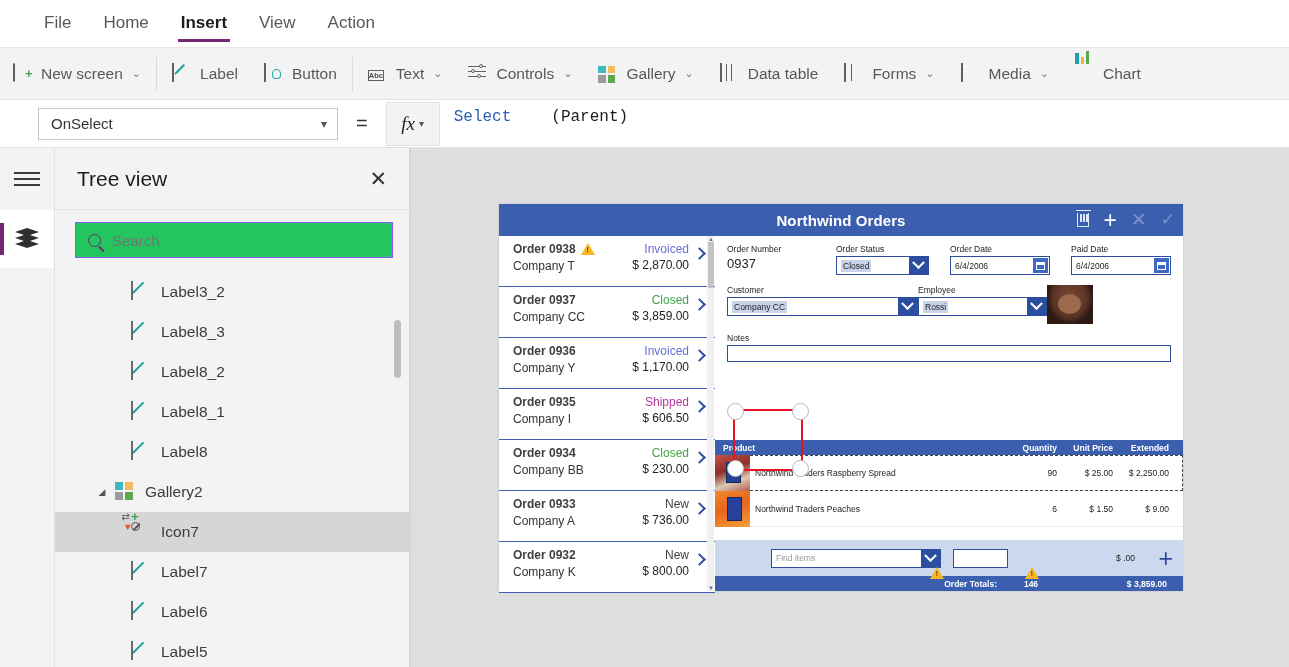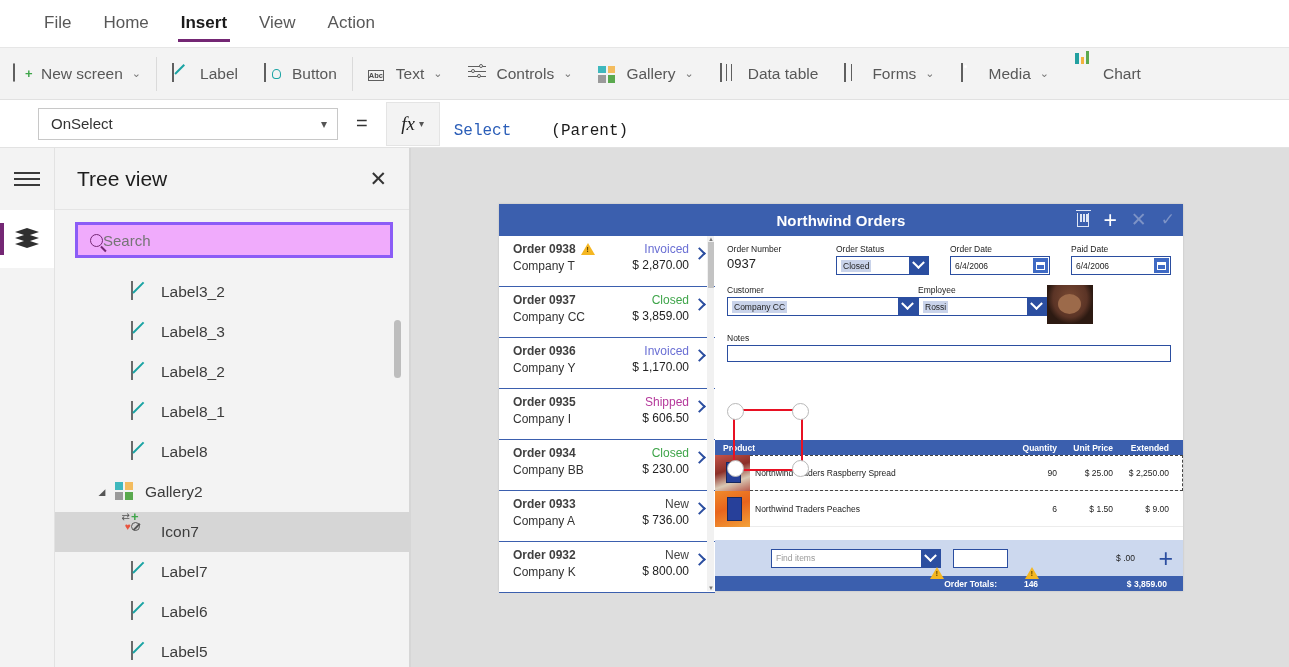--- a/index.html
+++ b/index.html
@@ -82,21 +82,21 @@
   }
   .prop-select .chev{ font-size:12px; color:#555; }
   .eq{ margin:0 18px; font-size:20px; color:#333; }
   .fxbtn{
     height:44px; min-width:54px; background:#f3f3f3; border:1px solid #e4e4e4;
     display:flex; align-items:center; justify-content:center; gap:4px;
     font-style:italic; font-family:"Liberation Serif", serif; font-size:19px; color:#222; cursor:pointer;
   }
   .fxbtn .chev{ font-size:10px; font-style:normal; font-family:"Liberation Sans",sans-serif; color:#555; }
   .fxinput{
-    flex:1; height:32px; background:#fff; border:none; display:flex; align-items:flex-end;
+    flex:1; height:32px; background:#fff; border:none; display:flex; align-items:flex-start;
     padding-left:14px; font-family:"Liberation Mono", monospace; font-size:16px;
   }
   .fx-fn{ color:#2b5eb8; }
   .fx-rest{ color:#1c1c1c;margin-left:40px; }
 
   
   .rail{
     position:absolute; left:0; top:148px; width:55px; height:519px;
     background:#f3f3f3; border-right:1px solid #e2e2e2;
   }
@@ -125,22 +125,22 @@
     background:#f3f3f3; border-right:1px solid #d6d6d6; overflow:hidden;
   }
   .tree-head{
     height:62px; display:flex; align-items:center; justify-content:space-between;
     padding:0 22px 0 22px; border-bottom:1px solid #e4e4e4;
   }
   .tree-title{ font-size:21px; color:#1d1d1d; }
   .tree-close{ font-size:21px; color:#333; cursor:pointer; line-height:20px; }
   .tree-search-wrap{ padding:12px 16px 14px 20px; }
   .tree-search{
-    height:36px; border:3px solid #8b5cf6; background:#f0abfc;
-    display:flex; align-items:center; padding-left:12px; gap:0;
+    height:36px; border:1px solid #8b5cf6; background:#22c55e;
+    display:flex; align-items:center; padding-left:12px; gap:11px;
   }
   .mag{ width:13px;height:13px;border:1.7px solid #742774;border-radius:50%;position:relative;flex:0 0 13px;}
   .mag:after{content:"";position:absolute;right:-5px;bottom:-4px;width:7px;height:1.8px;background:#742774;transform:rotate(45deg);}
   .tree-search input{
     border:none; outline:none; font-size:15px; color:#4c4c4c; width:85%;
     background:transparent; font-family:"Liberation Sans",sans-serif;
   }
   .tree-list{ position:relative; height:calc(519px - 62px - 62px); overflow:hidden; }
   .node{
     height:40px; display:flex; align-items:center; font-size:15.5px; color:#3c3c3c;

